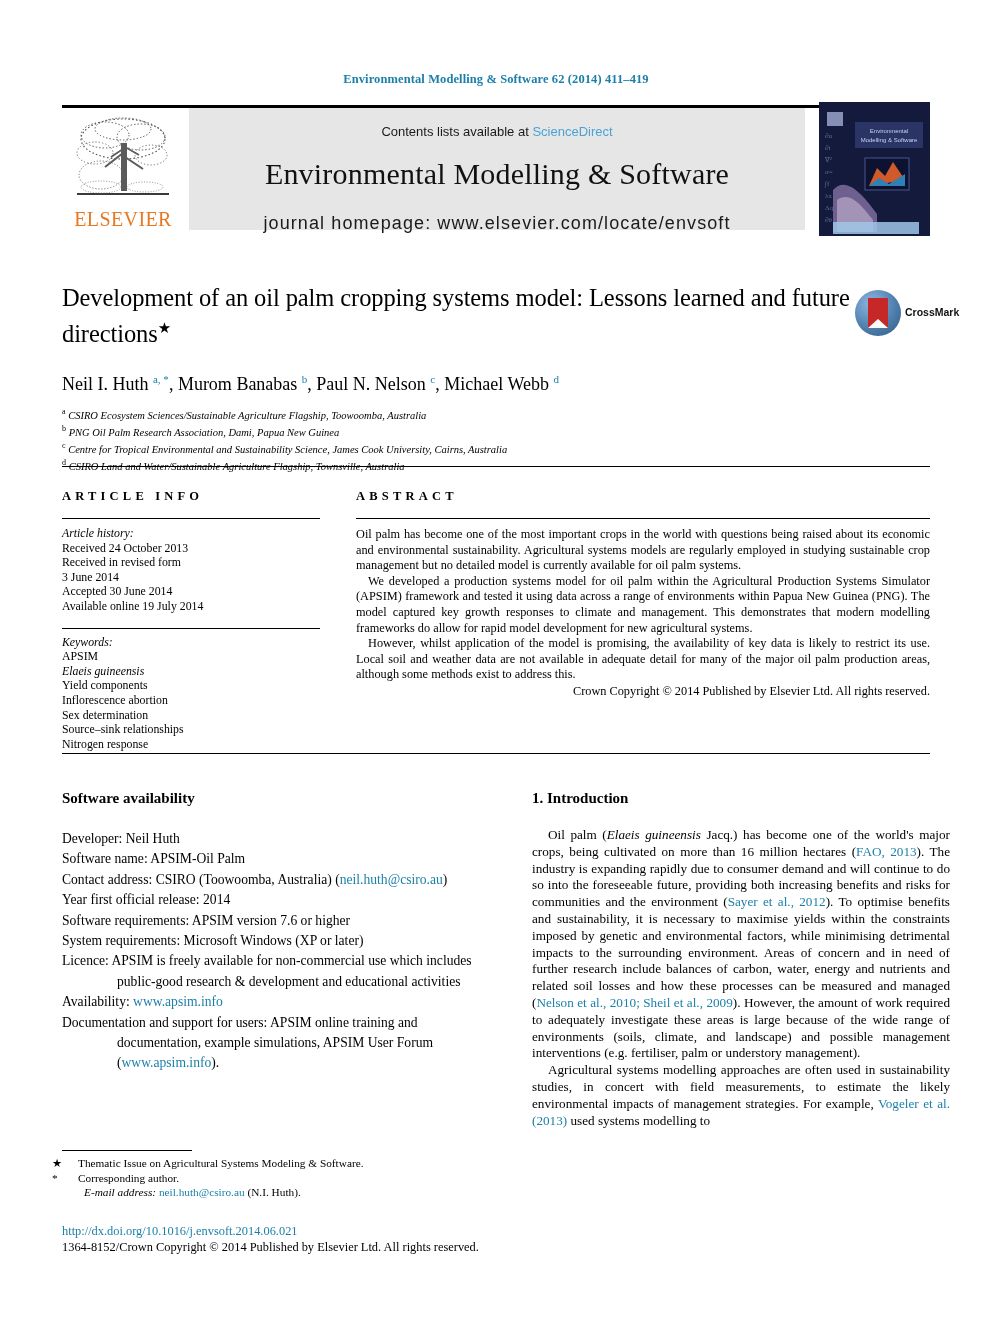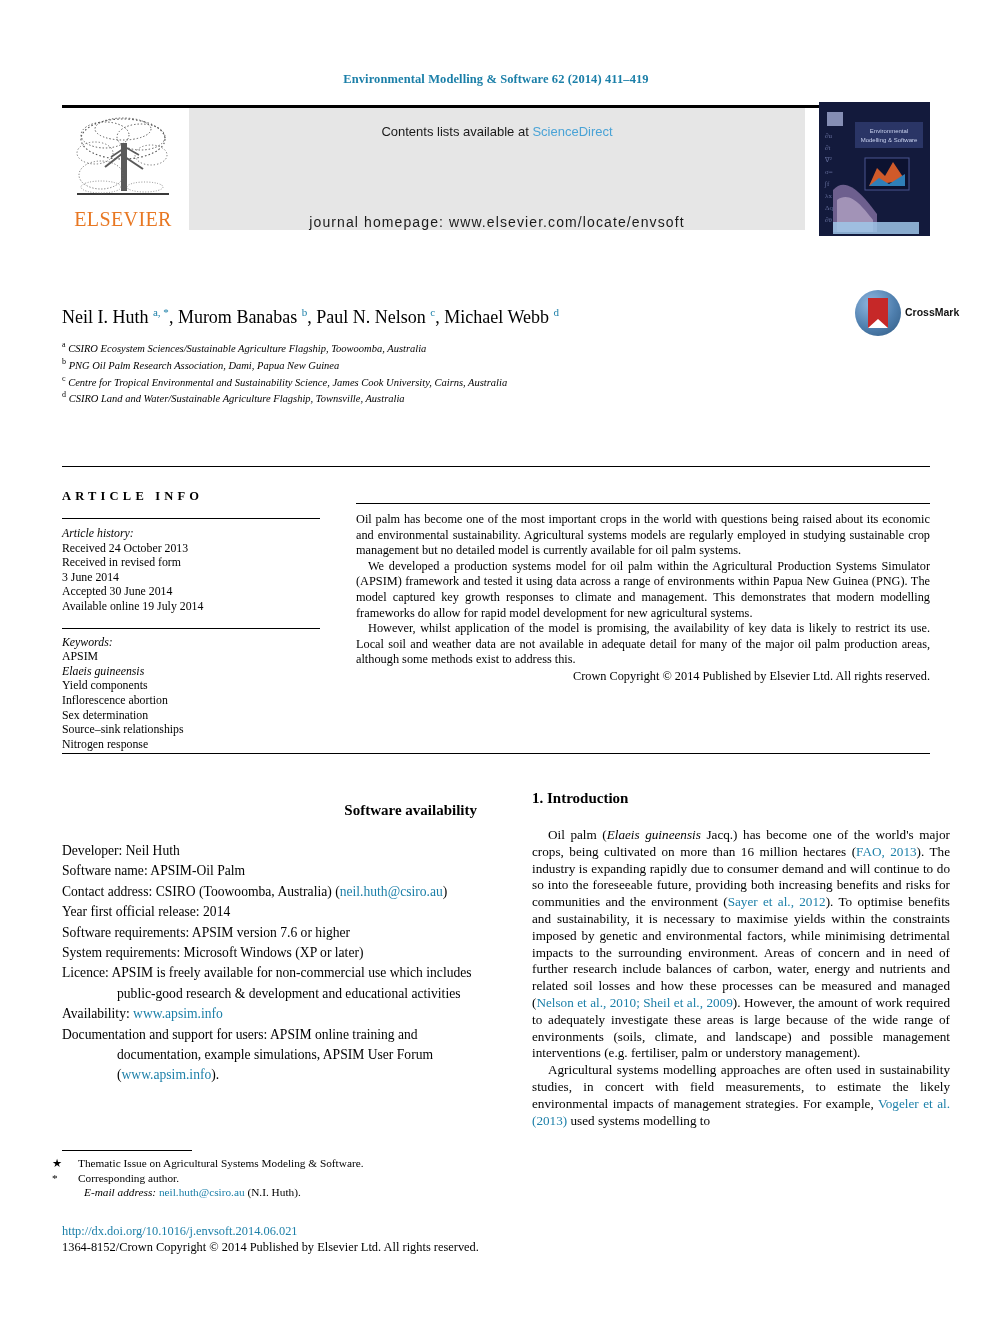--- a/index.html
+++ b/index.html
@@ -100,21 +100,21 @@
   }
   .journal-title {
     font-family: "Liberation Serif", serif;
     font-size: 30px;
     color: #111;
     margin-top: 18px;
     letter-spacing: 0.2px;
   }
   .journal-home {
     font-family: "Liberation Sans", sans-serif;
-    font-size: 14px;
+    font-size: 18px;
     color: #1a1a1a;
     margin-top: 22px;
     letter-spacing: 1.1px;
   }
   .cover-thumb {
     position: absolute;
     left: 757px;
     top: -6px;
     width: 111px;
     height: 134px;
@@ -310,25 +310,24 @@
     top: 790px;
     width: 415px;
   }
   .col-right {
     position: absolute;
     left: 532px;
     top: 790px;
     width: 418px;
   }
   h2.sw-head {
-    margin: 12px 0 22px 0;
+    margin: 0 0 22px 0;
     font-family: "Liberation Serif", serif;
     font-size: 15px;
     font-weight: bold;
-    text-align: right;
   }
   h2.intro-head {
     margin: 0 0 20px 0;
     font-family: "Liberation Serif", serif;
     font-size: 15px;
     font-weight: bold;
   }
   .sw-list {
     font-family: "Liberation Serif", serif;
     font-size: 13.6px;
@@ -434,20 +433,21 @@
           <rect x="6" y="80" width="92" height="2" fill="#3a3a3a"></rect>
           <ellipse cx="30" cy="74" rx="20" ry="6" fill="none" stroke="#777" stroke-width="0.8" stroke-dasharray="1 1.6"></ellipse>
           <ellipse cx="74" cy="74" rx="18" ry="5" fill="none" stroke="#777" stroke-width="0.8" stroke-dasharray="1 1.6"></ellipse>
         </g>
       </svg>
       <div class="elsevier-word">ELSEVIER</div>
     </div>
 
     <div class="banner-center">
       <div class="contents-line"><span>Contents lists available at </span><span class="sciencedirect">ScienceDirect</span></div>
+      <div class="journal-title">Environmental Modelling &amp; Software</div>
       <div class="journal-home">journal homepage: www.elsevier.com/locate/envsoft</div>
     </div>
 
     <div class="cover-thumb">
       <svg viewBox="0 0 111 134" width="111" height="134">
         <rect x="0" y="0" width="111" height="134" fill="#131a3c"></rect>
         <rect x="8" y="10" width="16" height="14" fill="#9aa3c9" opacity="0.85"></rect>
         <rect x="36" y="20" width="68" height="26" fill="#2a3566"></rect>
         <text x="70" y="31" fill="#c9d2ee" font-size="6" font-family="Liberation Sans, sans-serif" text-anchor="middle">Environmental</text>
         <text x="70" y="40" fill="#c9d2ee" font-size="6" font-family="Liberation Sans, sans-serif" text-anchor="middle">Modelling &amp; Software</text>
@@ -465,20 +465,21 @@
         <path d="M50 84 L58 66 L66 74 L74 60 L86 78 Z" fill="#d05a2a"></path>
         <path d="M50 84 L60 76 L70 82 L86 72 L86 84 Z" fill="#2f7fb8"></path>
         <path d="M14 88 C28 72, 46 96, 58 112 L58 130 L14 130 Z" fill="#6d5f8e"></path>
         <path d="M18 98 C32 88, 44 106, 54 118 L54 130 L18 130 Z" fill="#b9a9c9" opacity="0.7"></path>
         <rect x="14" y="120" width="86" height="12" fill="#9fc6e8" opacity="0.85"></rect>
       </svg>
     </div>
   </div>
 
   <div class="title-area">
+    <h1 class="paper-title"><span>Development of an oil palm cropping systems model: Lessons learned and future directions</span><span class="title-star">★</span></h1>
     <div class="authors">Neil I. Huth <sup class="aff-mark">a, *</sup>, Murom Banabas <sup class="aff-mark">b</sup>, Paul N. Nelson <sup class="aff-mark">c</sup>, Michael Webb <sup class="aff-mark">d</sup></div>
     <div class="affiliations"><sup>a</sup> CSIRO Ecosystem Sciences/Sustainable Agriculture Flagship, Toowoomba, Australia<br><sup>b</sup> PNG Oil Palm Research Association, Dami, Papua New Guinea<br><sup>c</sup> Centre for Tropical Environmental and Sustainability Science, James Cook University, Cairns, Australia<br><sup>d</sup> CSIRO Land and Water/Sustainable Agriculture Flagship, Townsville, Australia</div>
   </div>
 
   <div class="crossmark">
     <div class="crossmark-badge">
       <div class="crossmark-book"></div>
     </div>
     <div class="crossmark-label">CrossMark</div>
   </div>
@@ -503,20 +504,21 @@
       <div class="ital">Elaeis guineensis</div>
       <div>Yield components</div>
       <div>Inflorescence abortion</div>
       <div>Sex determination</div>
       <div>Source–sink relationships</div>
       <div>Nitrogen response</div>
     </div>
   </div>
 
   <div class="abstract-col">
+    <div class="sec-head">ABSTRACT</div>
     <div class="thin-rule"></div>
     <div class="abstract-body">
       <p>Oil palm has become one of the most important crops in the world with questions being raised about its economic and environmental sustainability. Agricultural systems models are regularly employed in studying sustainable crop management but no detailed model is currently available for oil palm systems.</p>
       <p>We developed a production systems model for oil palm within the Agricultural Production Systems Simulator (APSIM) framework and tested it using data across a range of environments within Papua New Guinea (PNG). The model captured key growth responses to climate and management. This demonstrates that modern modelling frameworks do allow for rapid model development for new agricultural systems.</p>
       <p>However, whilst application of the model is promising, the availability of key data is likely to restrict its use. Local soil and weather data are not available in adequate detail for many of the major oil palm production areas, although some methods exist to address this.</p>
       <div class="copyline">Crown Copyright © 2014 Published by Elsevier Ltd. All rights reserved.</div>
     </div>
   </div>
 
   <div class="mid-rule"></div>

